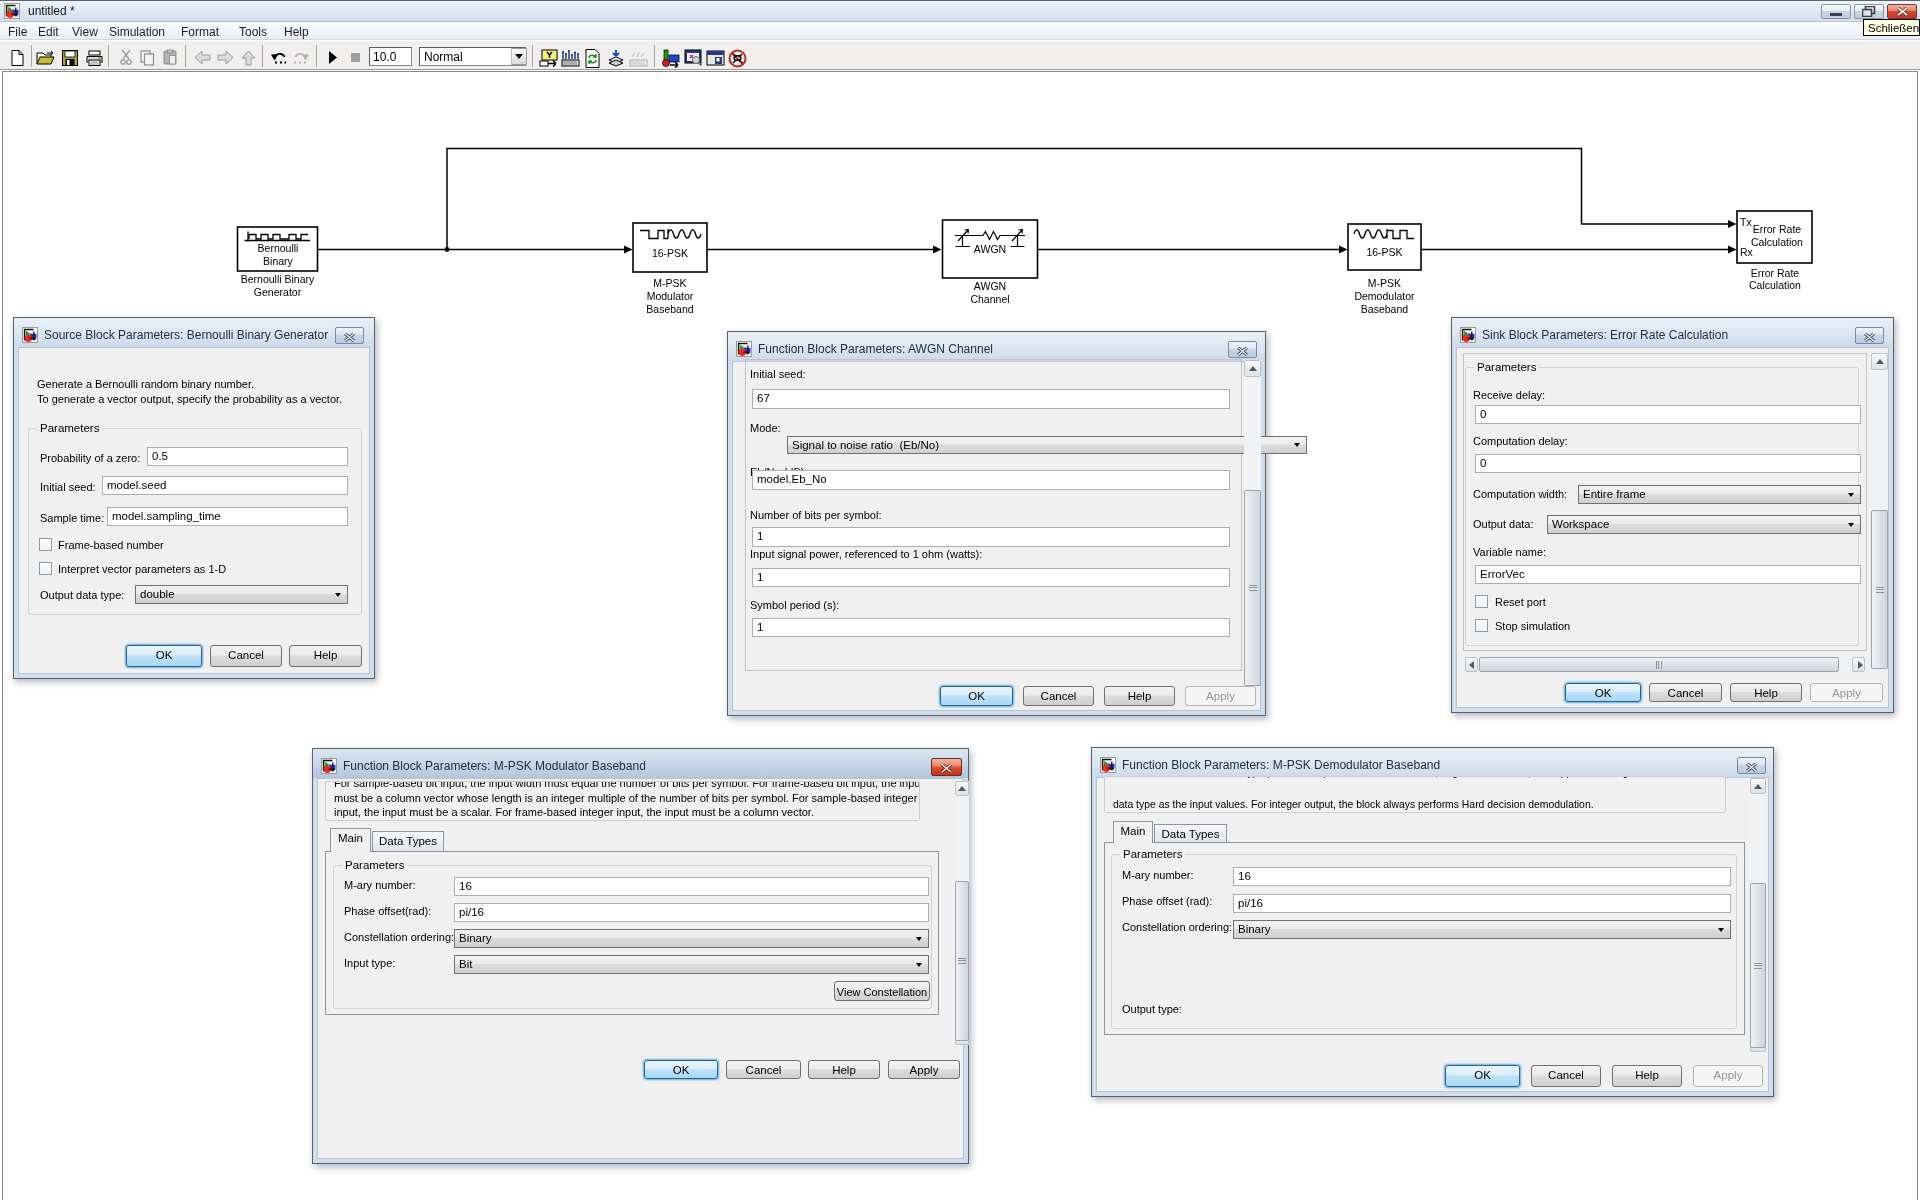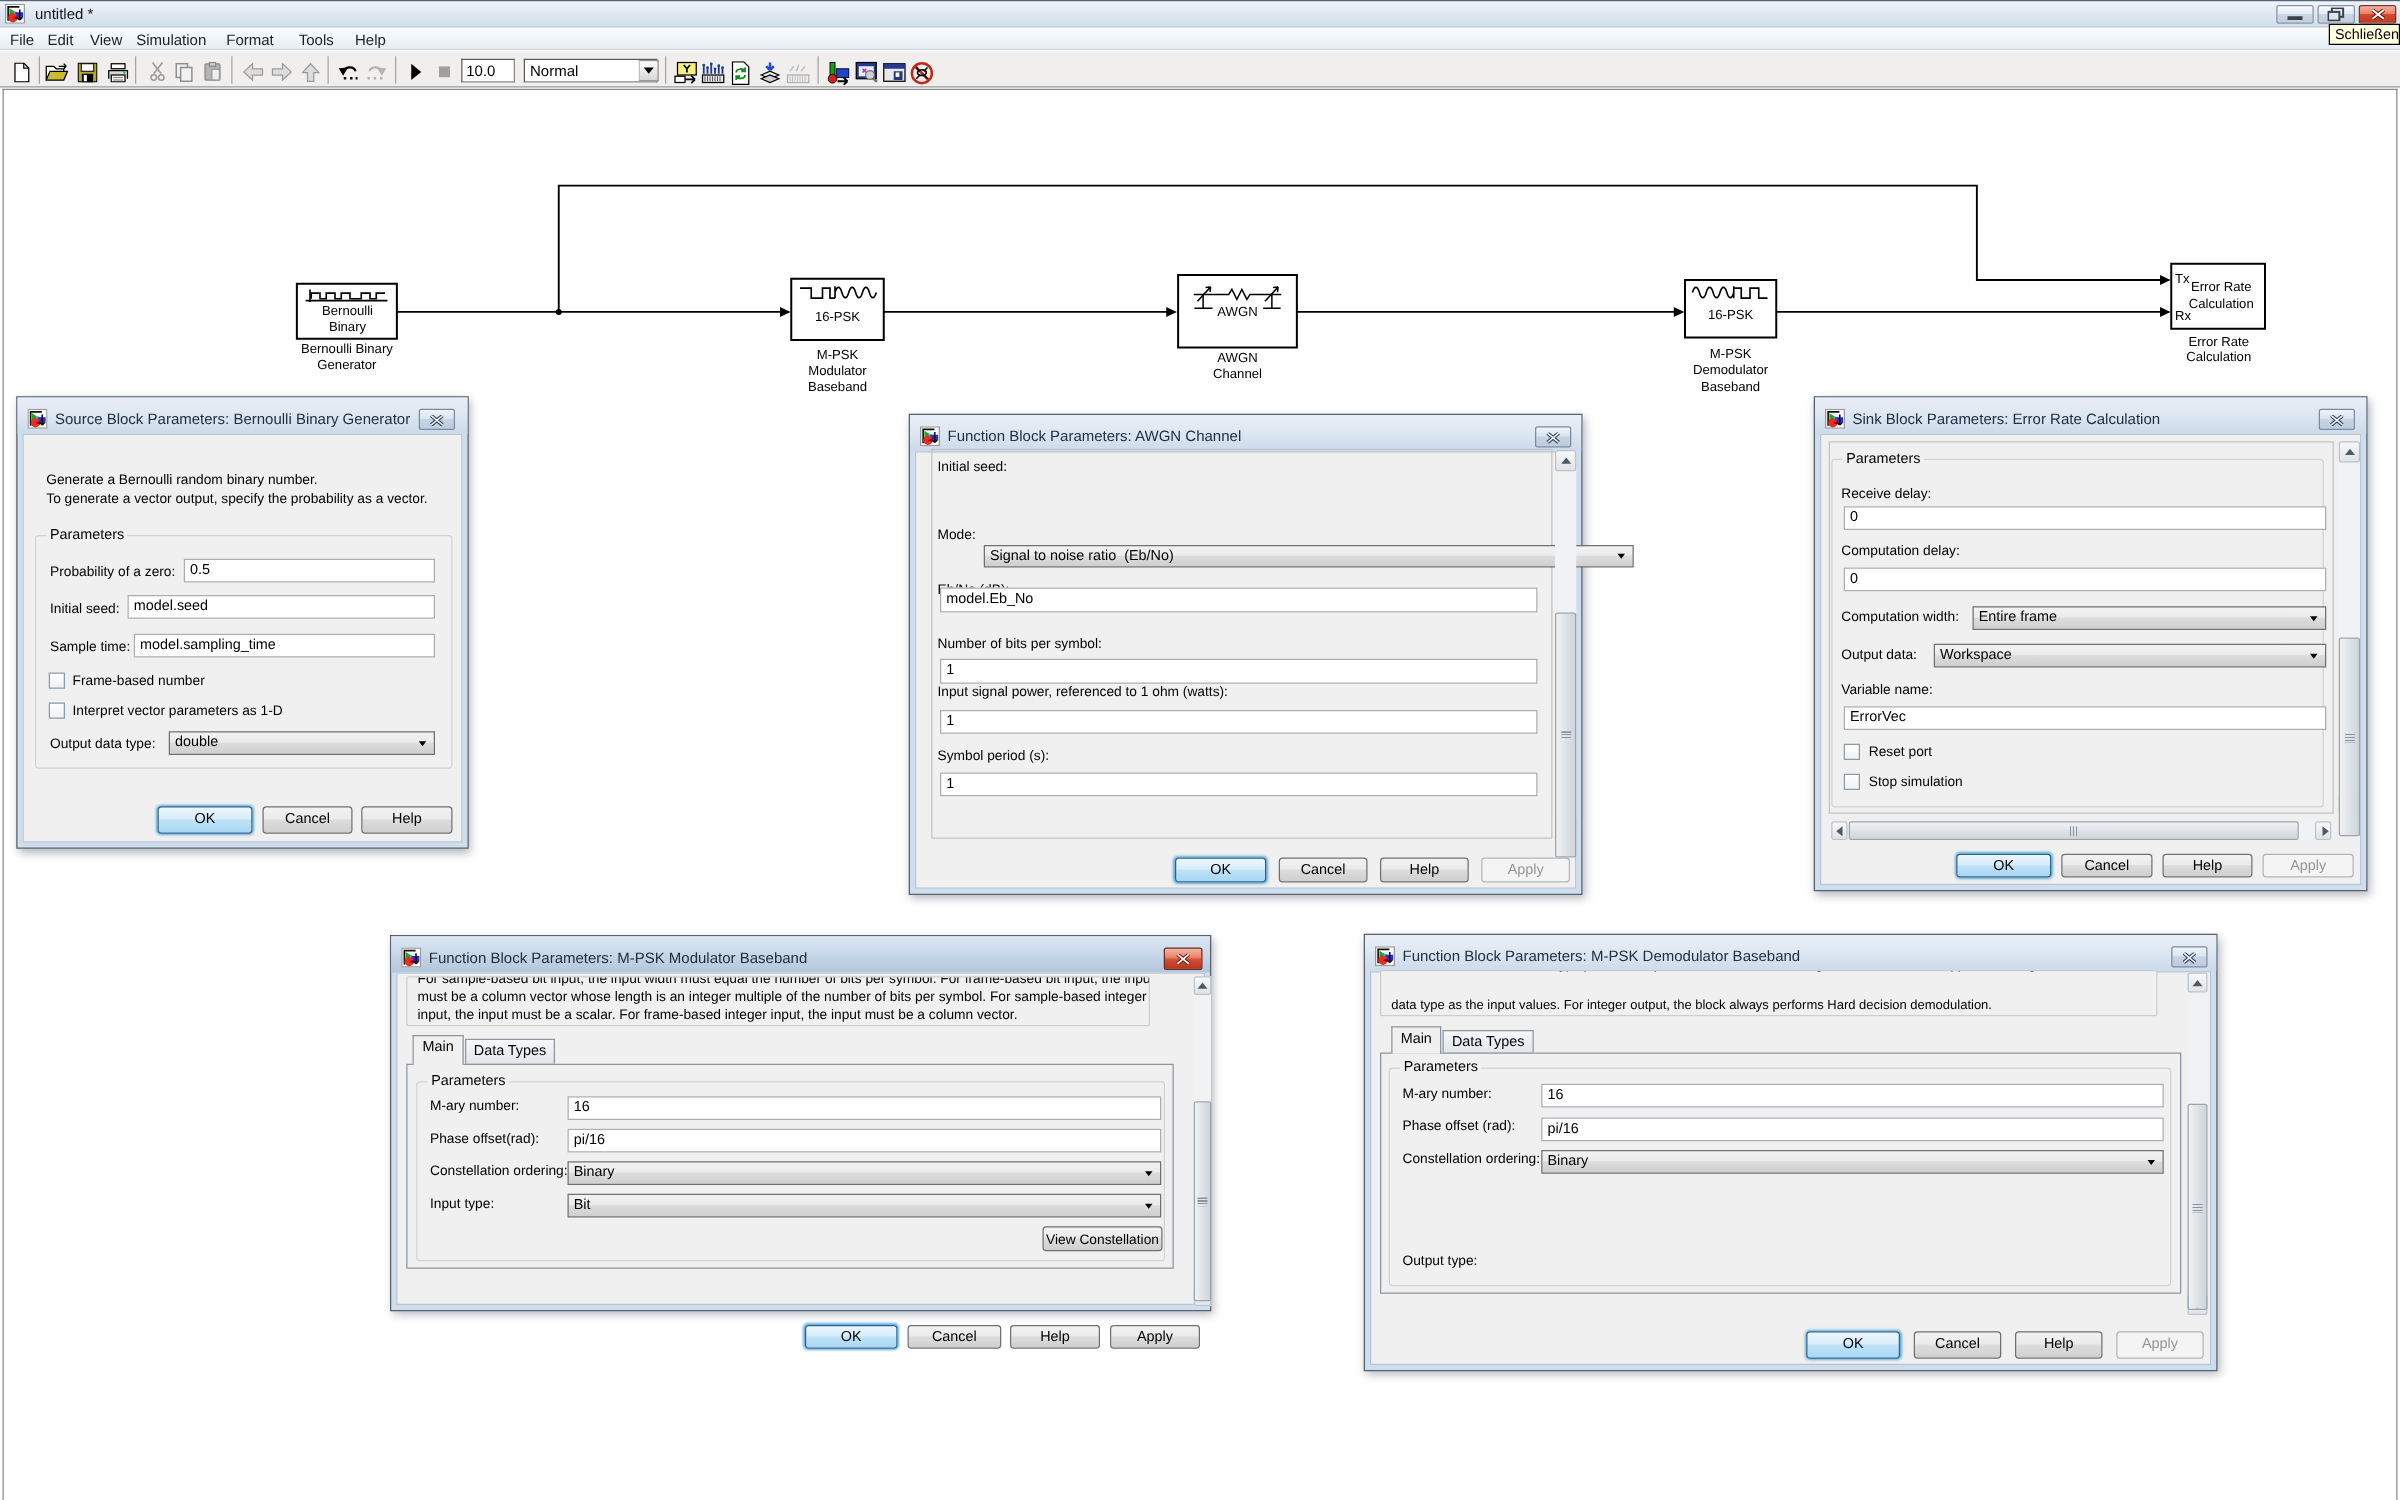--- a/index.html
+++ b/index.html
@@ -366,20 +366,21 @@
       <path d="M11.8,4.5 V13 M11.8,13 L9.8,11 M11.8,13 L13.8,11" stroke="#111" stroke-width="1.3" fill="none"></path>
     </svg>
   <div class="a dtitle">Function Block Parameters: AWGN Channel</div>
   <div class="a dclose" style="right:8px"><svg width="11" height="9" style="margin-top:3px">
         <path d="M1,0.5 L10,8 M10,0.5 L1,8" stroke="#39465a" stroke-width="3"></path>
         <path d="M1,0.5 L10,8 M10,0.5 L1,8" stroke="#f6fafd" stroke-width="1.2"></path>
       </svg></div>
   <div class="a dcontent"></div>
   <div class="a" style="left:17px;top:27px;width:497px;height:312px;border:1px solid #c3c3c3"></div>
   <div class="a lbl" style="left:22px;top:36px">Initial seed:</div>
+  <div class="a fld" style="left:24px;top:57px;width:478px;height:20px">67</div>
   <div class="a lbl" style="left:22px;top:90px">Mode:</div>
   <div class="a dd" style="left:59px;top:104px;width:520px;height:18px">Signal to noise ratio&nbsp; (Eb/No)<i></i></div>
   <div class="a lbl" style="left:22px;top:134px">Eb/No (dB):</div>
   <div class="a fld" style="left:24px;top:138px;width:478px;height:20px">model.Eb_No</div>
   <div class="a lbl" style="left:22px;top:177px">Number of bits per symbol:</div>
   <div class="a fld" style="left:24px;top:195px;width:478px;height:20px">1</div>
   <div class="a lbl" style="left:22px;top:216px">Input signal power, referenced to 1 ohm (watts):</div>
   <div class="a fld" style="left:24px;top:236px;width:478px;height:19px">1</div>
   <div class="a lbl" style="left:22px;top:267px">Symbol period (s):</div>
   <div class="a fld" style="left:24px;top:286px;width:478px;height:19px">1</div>
@@ -457,21 +458,21 @@
     <div class="a hthumb" style="left:14px;top:0;width:360px;height:15px">
         <div class="griph"></div>
       </div>
   </div>
   <div class="a btn foc" style="left:113px;top:365px;width:76px;height:19px">OK</div>
   <div class="a btn" style="left:197px;top:365px;width:73px;height:19px">Cancel</div>
   <div class="a btn" style="left:278px;top:365px;width:72px;height:19px">Help</div>
   <div class="a btn dis" style="left:358px;top:365px;width:73px;height:19px">Apply</div>
 </div>
 
-<div class="a dlg act" style="left:312px;top:748px;width:657px;height:301px">
+<div class="a dlg act" style="left:312px;top:748px;width:657px;height:416px">
   <div class="a dtbar"></div>
   <svg class="a dicon" viewBox="0 0 16 16">
       <rect x="0.5" y="0.5" width="15" height="15" fill="#fafafa" stroke="#9a9a9a"></rect>
       <path d="M2.5,13.5 V2.5 H11.5" stroke="#111" stroke-width="1.3" fill="none"></path>
       <path d="M3.5,3.5 L10,7.5 L3.5,11.8 Z" fill="#22a322"></path>
       <path d="M7,5.5 L13,8 L7,10.5 Z" fill="#55b1e8"></path>
       <rect x="8.2" y="6.8" width="6.3" height="4.4" fill="#2a2ecf"></rect>
       <circle cx="6.3" cy="11.2" r="3.7" fill="#e82d22"></circle>
       <path d="M6.3,11.2 L10,9.7 L10,12.7 Z" fill="#7a1010"></path>
       <path d="M11.8,4.5 V13 M11.8,13 L9.8,11 M11.8,13 L13.8,11" stroke="#111" stroke-width="1.3" fill="none"></path>

